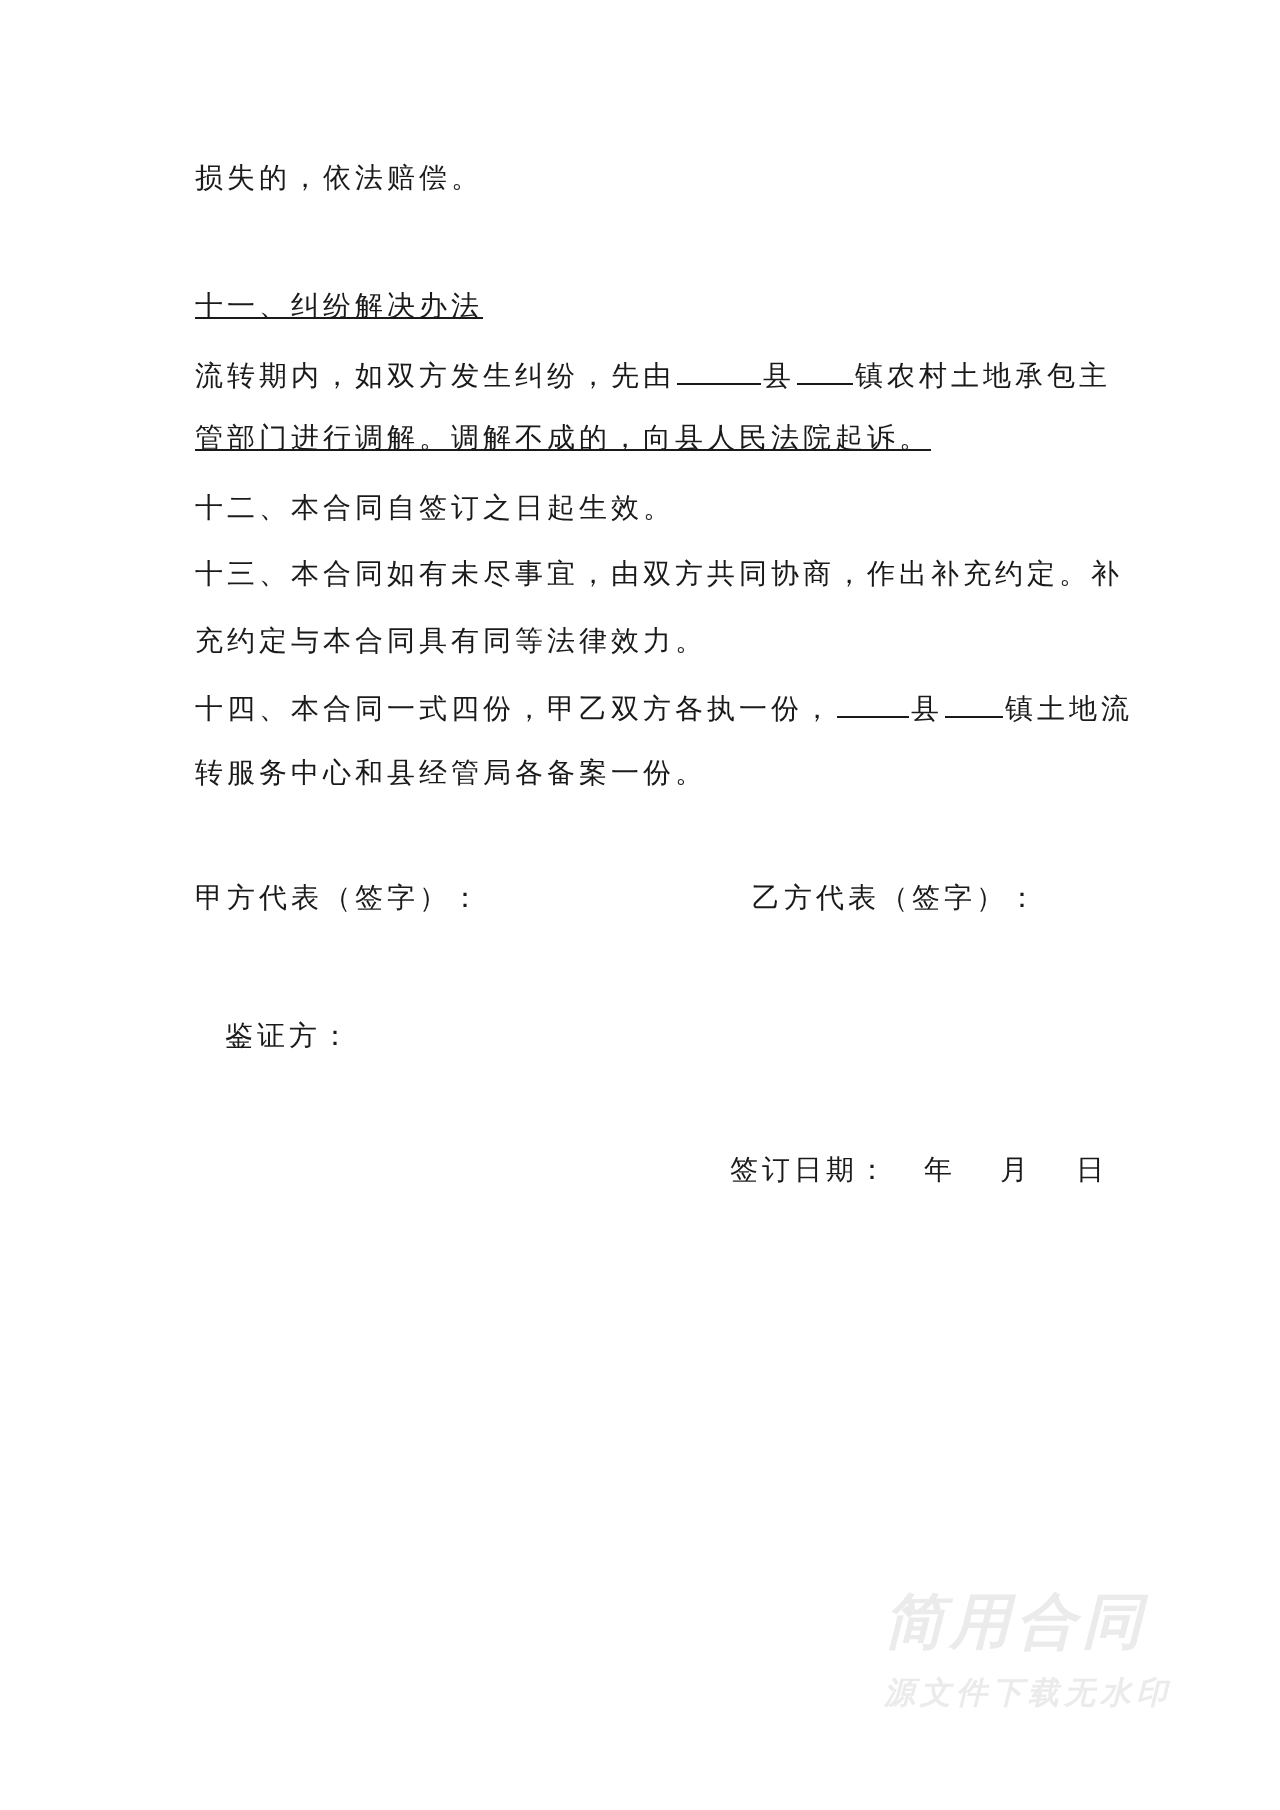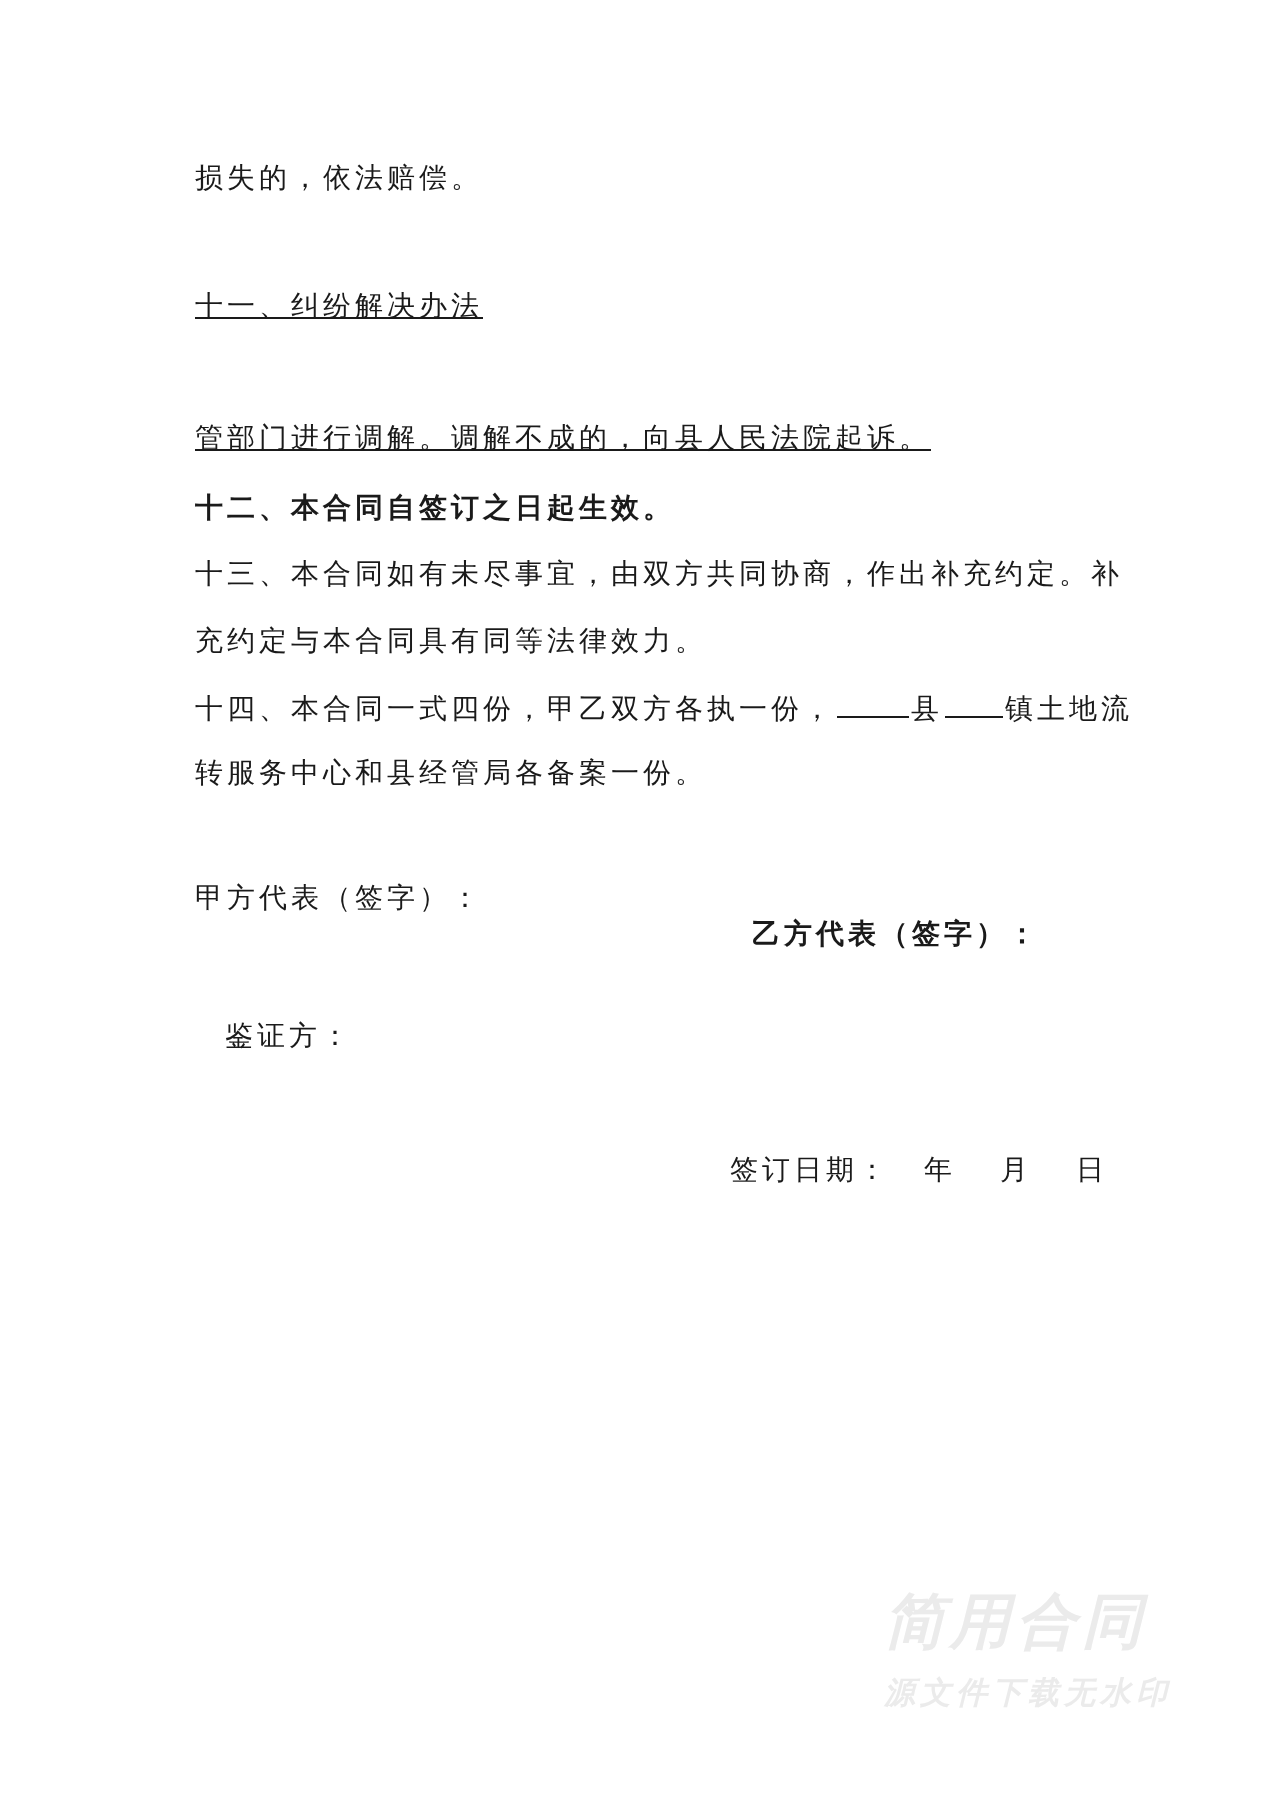--- a/index.html
+++ b/index.html
@@ -91,26 +91,29 @@
 <div class="page">
 
   <div class="line" style="top:160px;">
     <span>损失的，依法赔偿。</span>
   </div>
 
   <div class="line" style="top:288px;text-decoration:underline;">
     <span>十一、纠纷解决办法</span>
   </div>
 
+  <div class="line" style="top:355px;">
+    <span>流转期内，如双方发生纠纷，先由</span><span class="blank" style="width:84px;"></span><span>县</span><span class="blank" style="width:56px;"></span><span>镇农村土地承包主</span>
+  </div>
 
   <div class="line" style="top:420px;text-decoration:underline;">
     <span>管部门进行调解。调解不成的，向县人民法院起诉。</span>
   </div>
 
-  <div class="line" style="top:490px;font-weight:bold;">
+  <div class="line" style="top:490px;">
     <span>十二、本合同自签订之日起生效。</span>
   </div>
 
   <div class="line" style="top:556px;">
     <span>十三、本合同如有未尽事宜，由双方共同协商，作出补充约定。补</span>
   </div>
 
   <div class="line" style="top:623px;">
     <span>充约定与本合同具有同等法律效力。</span>
   </div>
@@ -120,21 +123,21 @@
   </div>
 
   <div class="line" style="top:755px;">
     <span>转服务中心和县经管局各备案一份。</span>
   </div>
 
   <div class="line" style="top:880px;">
     <span>甲方代表（签字）：</span>
   </div>
 
-  <div class="sig-right" style="top:916px;font-weight:bold;">
+  <div class="sig-right" style="top:880px;">
     <span>乙方代表（签字）：</span>
   </div>
 
   <div class="line" style="top:1018px;margin-left:30px;">
     <span>鉴证方：</span>
   </div>
 
   <div class="date-row">
     <span>签订日期：</span><span class="gap"></span><span>年</span><span class="gap2"></span><span>月</span><span class="gap2"></span><span>日</span>
   </div>

